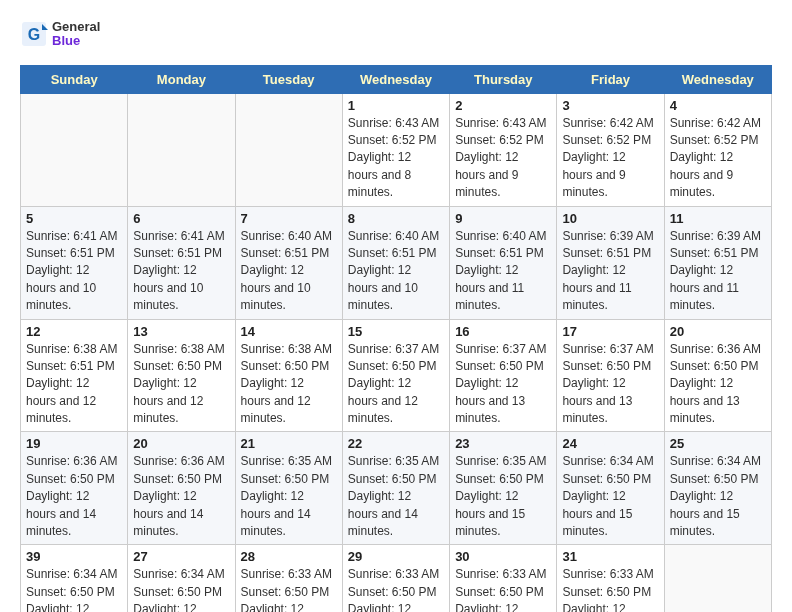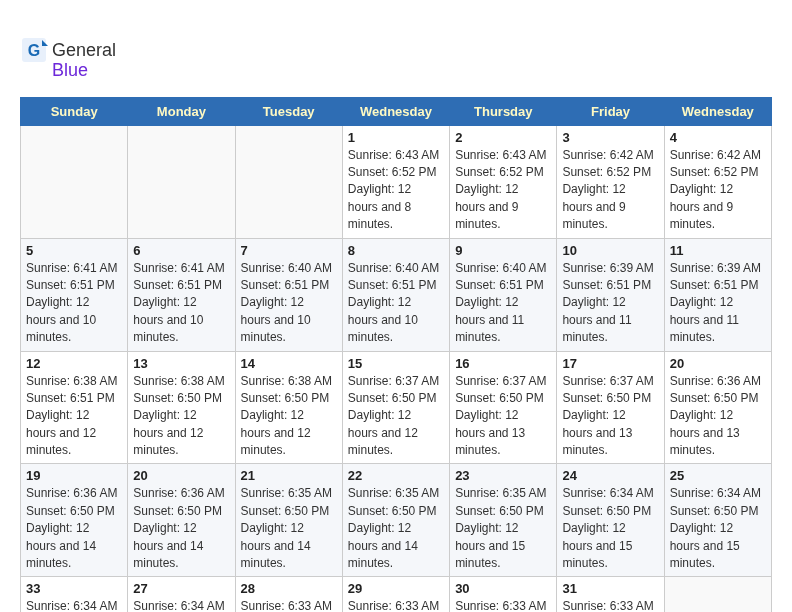--- a/index.html
+++ b/index.html
@@ -15,24 +15,23 @@
       justify-content: space-between;
       align-items: flex-start;
       margin-bottom: 16px;
     }
     .logo {
       display: flex;
       align-items: center;
       gap: 4px;
     }
     .logo-text {
-      font-size: 18px;
-      font-weight: normal;
+      font-size: 13px;
+      font-weight: bold;
       line-height: 1.1;
-      margin-top: 21px;
     }
     .logo-general { color: #333; }
     .logo-blue { color: #6d28d9; }
     .logo-icon {
       width: 28px;
       height: 28px;
     }
     .title-block {
       text-align: right;
     }
@@ -273,21 +272,21 @@
         </td>
         <td>
           <span class="day-num">25</span>
           <div class="day-info" style="white-space: pre-line;">Sunrise: 6:34 AM
 Sunset: 6:50 PM
 Daylight: 12 hours and 15 minutes.</div>
         </td>
       </tr>
       <tr>
         <td>
-          <span class="day-num">33</span>
+          <span class="day-num">39</span>
           <div class="day-info" style="white-space: pre-line;">Sunrise: 6:34 AM
 Sunset: 6:50 PM
 Daylight: 12 hours and 15 minutes.</div>
         </td>
         <td>
           <span class="day-num">27</span>
           <div class="day-info" style="white-space: pre-line;">Sunrise: 6:34 AM
 Sunset: 6:50 PM
 Daylight: 12 hours and 16 minutes.</div>
         </td>

